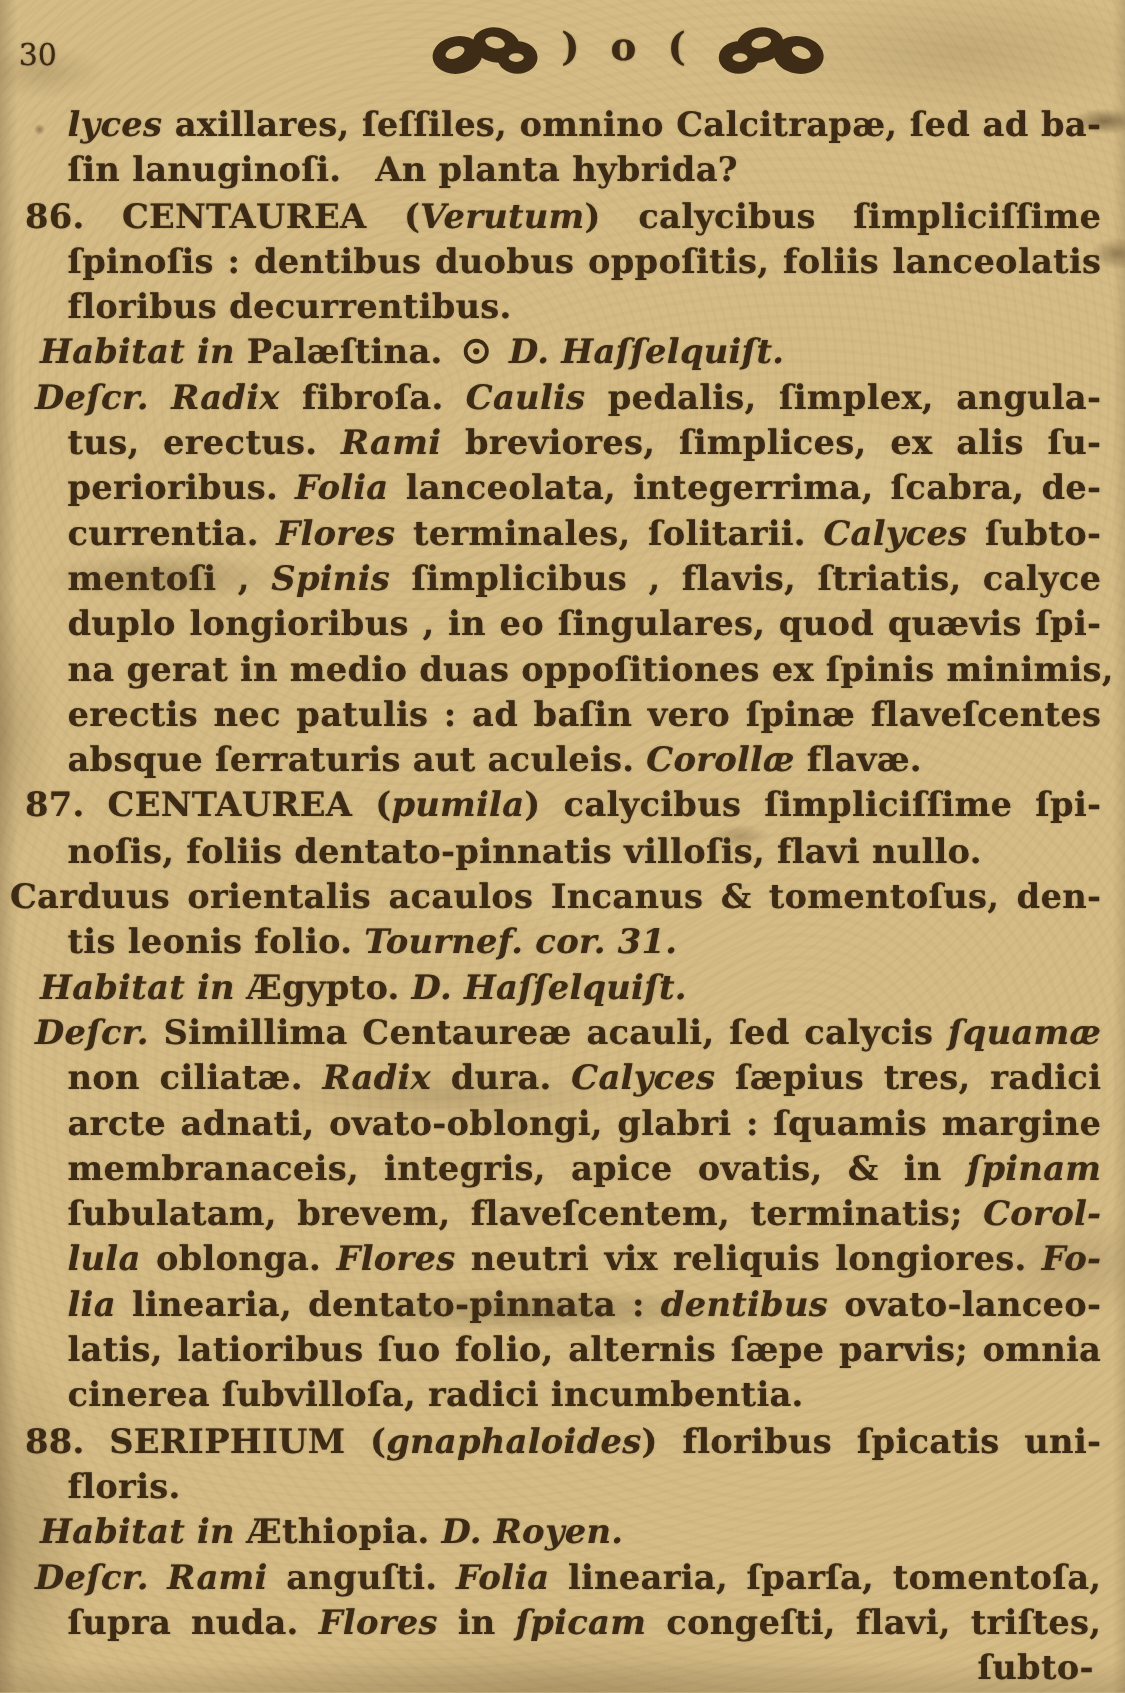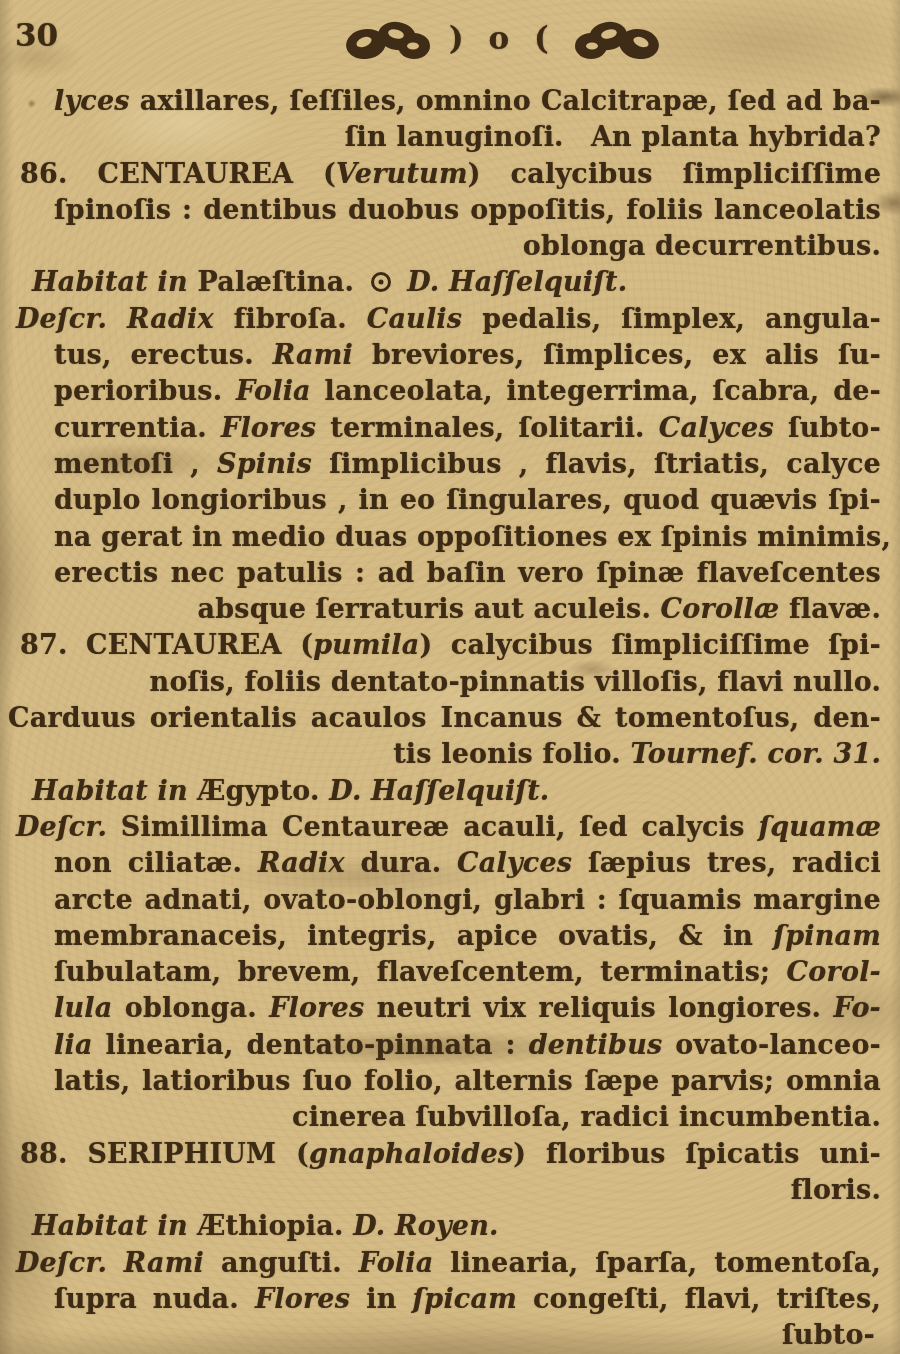--- a/index.html
+++ b/index.html
@@ -24,40 +24,40 @@
       radial-gradient(ellipse 140px 60px at 185px 122px,  rgba(236,221,176,.45), transparent 70%),
       radial-gradient(ellipse 180px 85px at 645px 385px,  rgba(232,215,170,.35), transparent 70%),
       radial-gradient(ellipse 160px 65px at 470px 705px,  rgba(230,213,168,.30), transparent 70%),
       repeating-radial-gradient(circle at 37% 23%, rgba(118,94,58,.045) 0 2px, transparent 2px 7px),
       repeating-radial-gradient(circle at 71% 64%, rgba(118,94,58,.04) 0 3px, transparent 3px 9px),
       linear-gradient(90deg,  rgba(100,80,48,.28) 0px, rgba(100,80,48,0) 14px),
       linear-gradient(270deg, rgba(100,80,48,.20) 0px, rgba(100,80,48,0) 10px),
       linear-gradient(0deg,   rgba(100,80,48,.22) 0px, rgba(100,80,48,0) 26px);
   }
   .page-header { position:absolute; top:14px; left:0; right:0; height:58px; }
-  .page-number { position:absolute; left:15px; top:3px; font-size:31px; font-weight:700;
+  .page-number { position:absolute; left:15px; top:16px; font-size:24px; font-weight:400;
                  text-shadow:0 0 1.5px rgba(55,38,18,.65); }
   .ornament-row { position:absolute; left:342px; top:2px; display:flex; align-items:center; gap:13px; }
   .header-mark { font-size:31px; font-weight:700; letter-spacing:7px;
                  text-shadow:0 0 1.5px rgba(55,38,18,.6); padding-bottom:4px; }
   .fleuron { display:block; filter:blur(.4px); }
 
   .margin-mark { position:absolute; left:27px; top:99px; width:9px; height:9px; border-radius:50%;
                  background:radial-gradient(rgba(90,70,40,.55), transparent 72%); }
 
   .text-block { position:absolute; top:83px; left:0; width:891px; }
   .line { font-size:27px; font-weight:700; line-height:36.3px; height:36.3px;
           white-space:nowrap; letter-spacing:.2px; margin-right:10px;
           text-shadow:0 0 1.2px rgba(55,38,18,.55); }
   .line.just  { text-align:justify; text-align-last:justify; }
   .line.flush   { margin-left:8px;  }
   .line.num     { margin-left:20px; }
-  .line.hang    { margin-left:54px;text-align:right; }
+  .line.hang    { margin-left:54px; }
   .line.habitat { margin-left:32px; }
-  .line.descr   { margin-left:16px; }
+  .line.descr   { margin-left:28px; }
   .line.catch   { text-align:right; text-align-last:right; margin-right:16px; }
   .it { font-style:italic; }
   .sun { display:inline-block; width:14px; height:14px; border:3px solid #3c2a14; border-radius:50%;
          position:relative; margin:0 7px; vertical-align:-1px; }
   .sun::after { content:""; position:absolute; left:50%; top:50%; width:5px; height:5px;
                 transform:translate(-50%,-50%); background:#3c2a14; border-radius:50%; }
 </style>
 </head>
 <body>
 
@@ -92,21 +92,21 @@
   </div>
 </div>
 
 <div class="margin-mark"></div>
 
 <div class="text-block">
     <div class="line hang just"><span class="it">lyces</span><span class="ro"> axillares, ſeſſiles, omnino Calcitrapæ, ſed ad ba-</span></div>
     <div class="line hang"><span class="ro">ſin lanuginoſi. An planta hybrida?</span></div>
     <div class="line num just"><span class="ro">86. CENTAUREA (</span><span class="it">Verutum</span><span class="ro">) calycibus ſimpliciſſime</span></div>
     <div class="line hang just"><span class="ro">ſpinoſis : dentibus duobus oppoſitis, foliis lanceolatis</span></div>
-    <div class="line hang"><span class="ro">oblonga decurrentibus.</span></div>
+    <div class="line hang"><span class="ro">floribus decurrentibus.</span></div>
     <div class="line habitat"><span class="it">Habitat in</span><span class="ro"> Palæſtina. </span><span class="sun"></span><span class="it"> D. Haſſelquiſt.</span></div>
     <div class="line descr just"><span class="it">Deſcr.</span><span class="ro"> </span><span class="it">Radix</span><span class="ro"> fibroſa. </span><span class="it">Caulis</span><span class="ro"> pedalis, ſimplex, angula-</span></div>
     <div class="line hang just"><span class="ro">tus, erectus. </span><span class="it">Rami</span><span class="ro"> breviores, ſimplices, ex alis ſu-</span></div>
     <div class="line hang just"><span class="ro">perioribus. </span><span class="it">Folia</span><span class="ro"> lanceolata, integerrima, ſcabra, de-</span></div>
     <div class="line hang just"><span class="ro">currentia. </span><span class="it">Flores</span><span class="ro"> terminales, ſolitarii. </span><span class="it">Calyces</span><span class="ro"> ſubto-</span></div>
     <div class="line hang just"><span class="ro">mentoſi , </span><span class="it">Spinis</span><span class="ro"> ſimplicibus , flavis, ſtriatis, calyce</span></div>
     <div class="line hang just"><span class="ro">duplo longioribus , in eo ſingulares, quod quævis ſpi-</span></div>
     <div class="line hang just"><span class="ro">na gerat in medio duas oppoſitiones ex ſpinis minimis,</span></div>
     <div class="line hang just"><span class="ro">erectis nec patulis : ad baſin vero ſpinæ flaveſcentes</span></div>
     <div class="line hang"><span class="ro">absque ſerraturis aut aculeis. </span><span class="it">Corollæ</span><span class="ro"> flavæ.</span></div>

